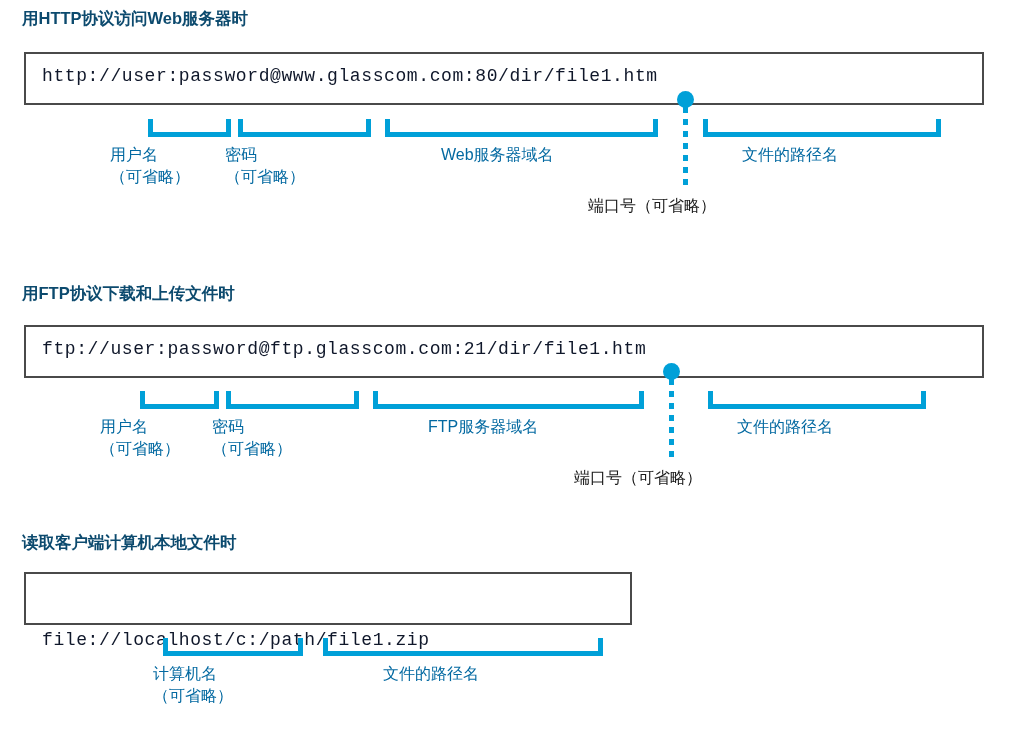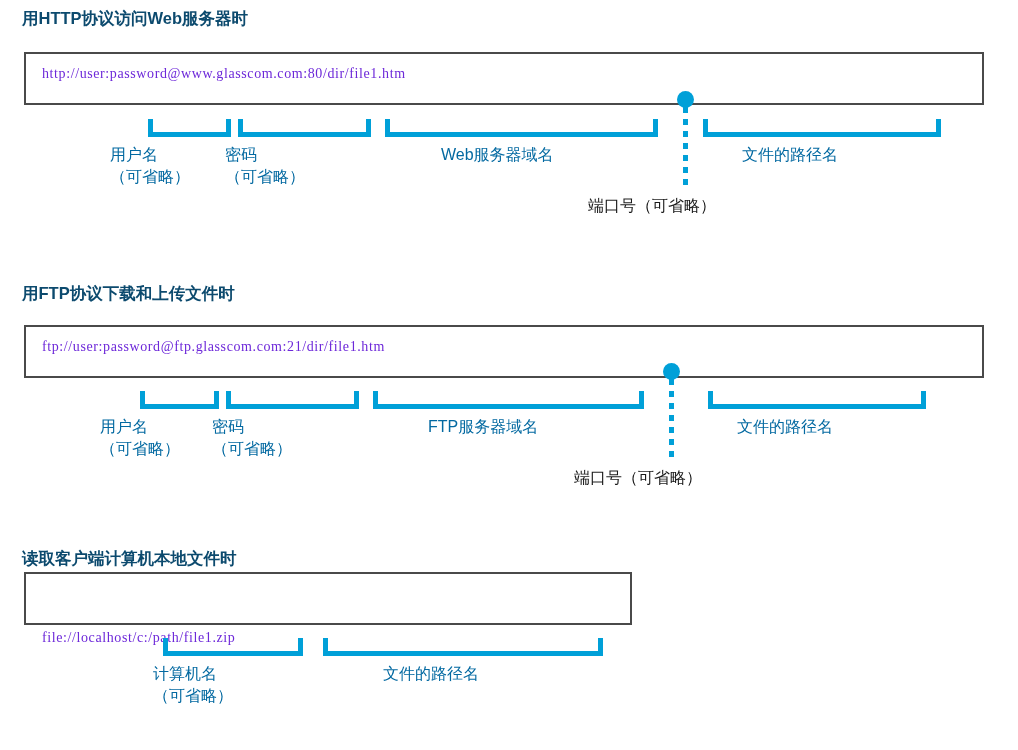--- a/index.html
+++ b/index.html
@@ -32,24 +32,24 @@
   }
 
   .url-box {
     position: absolute;
     border: 2px solid #4a4a4a;
     background: #ffffff;
     box-sizing: border-box;
   }
   .url-text {
     position: absolute;
-    font-family: Liberation Serif, serif;
-    font-size: 14px;
+    font-family: Liberation Mono, monospace;
+    font-size: 18px;
     letter-spacing: 0.6px;
-    color: #6d28d9;
+    color: #0f172a;
     white-space: pre;
   }
 
   
   .bracket {
     position: absolute;
     box-sizing: border-box;
     border-left: 5px solid #00A0D8;
     border-right: 5px solid #00A0D8;
     border-bottom: 5px solid #00A0D8;
@@ -170,21 +170,21 @@
 
   <div class="port-leader" style="left:669px; top:363px; height:100px;">
     <div class="port-dot"></div>
     <div class="port-dash" style="top:16px; height:84px;"></div>
   </div>
   <div class="port-label" style="left:574px; top:468px; width:190px;">端口号（可省略）</div>
 </div>
 
 <div class="section">
 
-  <div class="section-heading" style="left:22px; top:532px;margin-top:16px;">读取客户端计算机本地文件时</div>
+  <div class="section-heading" style="left:22px; top:532px;">读取客户端计算机本地文件时</div>
 
   <div class="url-box" style="left:24px; top:572px; width:608px; height:53px;">
   </div>
   <div class="url-text" style="left:42px; top:586px;margin-top:44px;">file://localhost/c:/path/file1.zip</div>
 
   <div class="bracket" style="left:163px; top:638px; width:140px; height:18px;"></div>
   <div class="bracket" style="left:323px; top:638px; width:280px; height:18px;"></div>
 
   <div class="field-label" style="left:153px; top:663px; width:160px;">
     <span>计算机名</span>

